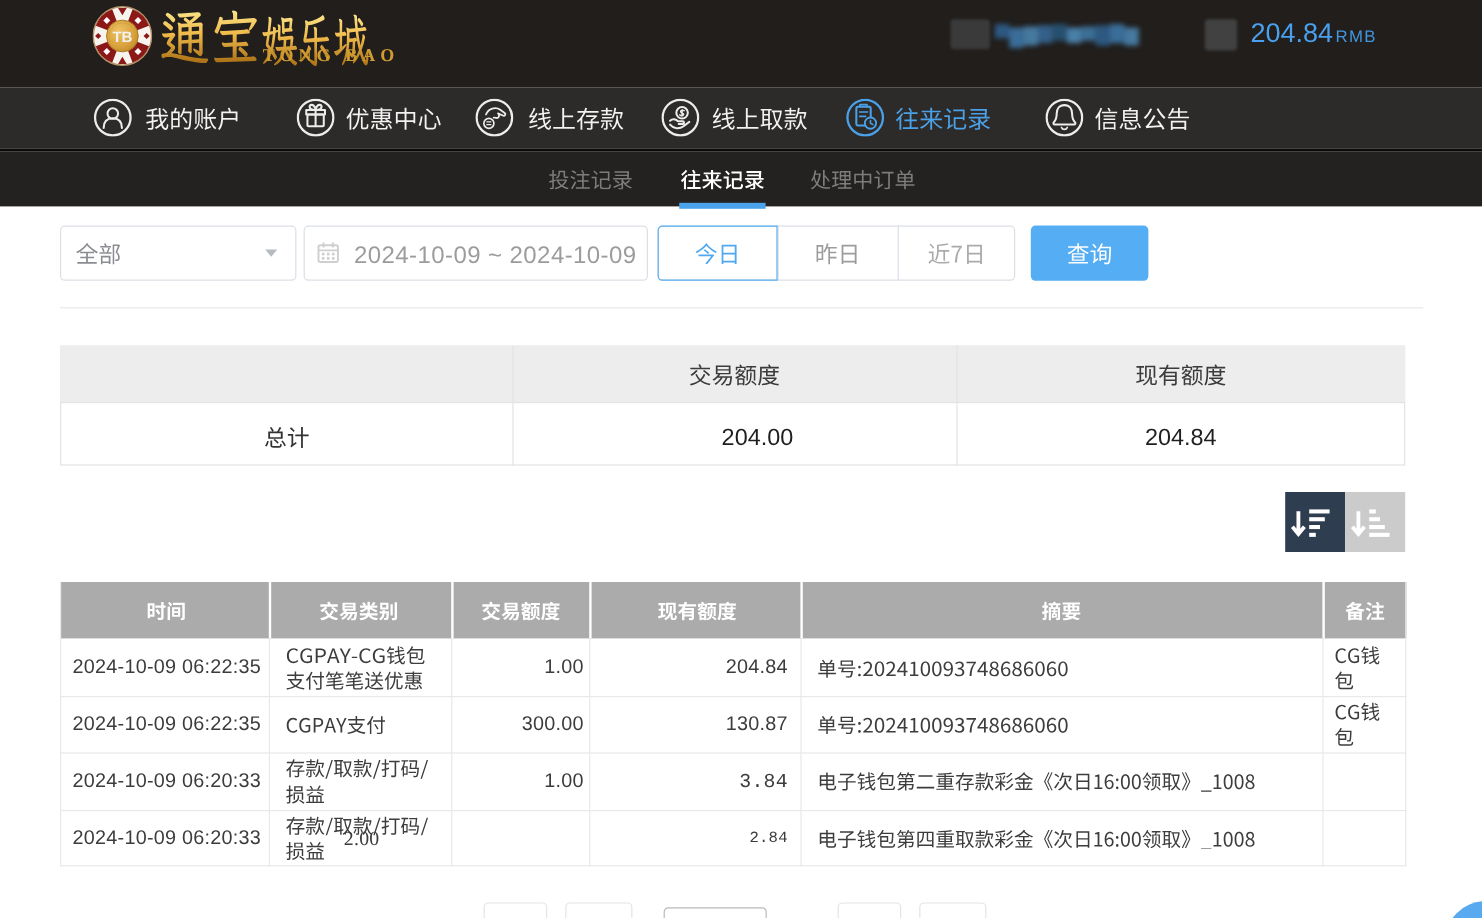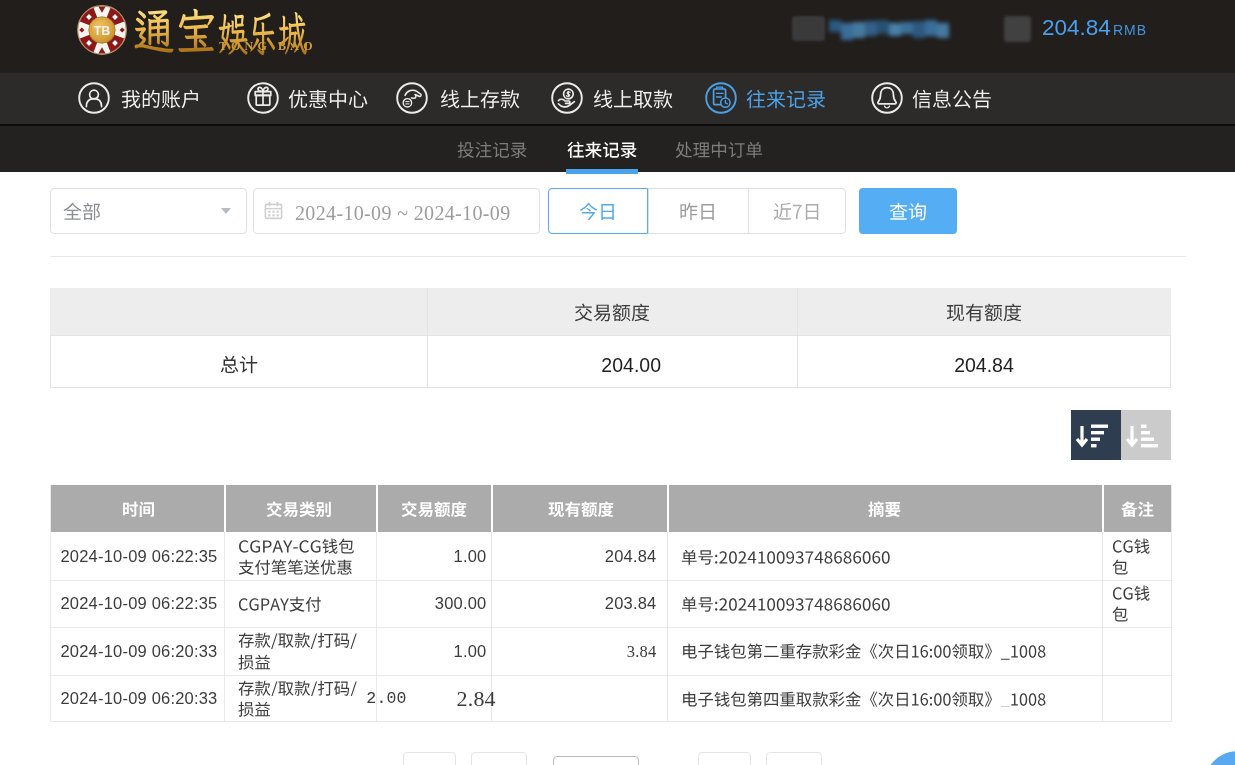--- a/index.html
+++ b/index.html
@@ -55,21 +55,21 @@
       <linearGradient id="lg218" x1="0" y1="0" x2="0" y2="1">
         <stop offset="0" stop-color="#fbe387"></stop>
         <stop offset="0.45" stop-color="#efb949"></stop>
         <stop offset="1" stop-color="#a96f15"></stop>
       </linearGradient>
     </defs>
     <g transform="scale(0.635,1)">
       <path d="M809 -371L795 -251L679 -246Q681 -259 685 -297Q689 -335 692 -364ZM259 -231Q245 -244 224 -262Q203 -280 188 -291Q198 -325 208 -372Q218 -418 225 -450Q246 -454 271 -459Q296 -464 313 -467Q302 -385 285 -318Q268 -250 259 -231ZM963 -191L965 -191Q974 -192 982 -198Q990 -203 990 -213Q990 -224 979 -236Q968 -248 956 -256Q943 -264 934 -264Q931 -264 928 -264Q926 -263 924 -262Q916 -259 905 -258Q894 -256 883 -255L865 -254L885 -374Q887 -380 889 -385Q891 -390 891 -396Q891 -412 876 -425Q862 -438 842 -438L834 -438L524 -421L531 -596Q531 -613 516 -624Q502 -634 486 -638Q470 -642 463 -642Q448 -642 448 -629Q448 -623 452 -616Q456 -609 458 -602Q460 -594 460 -584L460 -578L459 -534Q453 -538 440 -538Q437 -538 434 -538Q430 -538 425 -537Q416 -536 407 -534Q398 -533 397 -533L399 -555L399 -557Q399 -573 382 -582Q364 -591 348 -595Q331 -599 328 -599Q313 -599 313 -586Q313 -581 314 -578Q320 -561 320 -547L320 -539Q320 -534 320 -528Q319 -523 319 -522Q300 -520 277 -517Q254 -514 240 -513Q250 -561 260 -616Q270 -672 278 -728L278 -732Q278 -746 264 -756Q249 -765 232 -770Q216 -776 205 -776Q190 -776 190 -764Q190 -762 192 -755Q195 -748 196 -741Q197 -734 197 -725L197 -715Q194 -673 186 -618Q178 -563 167 -506L92 -500Q86 -500 81 -500Q76 -499 71 -499Q57 -499 42 -502Q41 -502 40 -502Q39 -503 37 -503Q24 -503 24 -491Q24 -485 30 -470Q37 -455 50 -442Q64 -428 84 -428Q96 -428 116 -431Q126 -433 137 -435Q148 -437 152 -437L150 -430Q147 -415 142 -392Q136 -370 130 -346Q125 -323 122 -306Q118 -288 118 -283Q118 -274 119 -270Q124 -250 134 -244Q145 -239 156 -229Q170 -219 191 -200Q212 -181 227 -164Q195 -109 154 -64Q114 -18 65 20Q43 39 43 51Q43 62 54 62Q64 62 88 51Q112 40 144 17Q177 -6 213 -42Q249 -78 277 -122Q297 -103 319 -76Q341 -50 361 -25Q371 -14 382 -14Q393 -14 404 -23Q414 -32 420 -43Q427 -54 427 -61Q427 -70 418 -81Q410 -92 386 -115Q361 -138 312 -181Q333 -223 348 -279Q364 -335 374 -390Q385 -446 390 -486Q401 -489 418 -494Q435 -499 450 -506Q455 -508 458 -511L455 -416Q455 -411 454 -406Q454 -401 454 -396Q454 -376 464 -366Q473 -355 484 -352Q494 -349 499 -349Q509 -349 517 -352Q525 -355 531 -356L617 -361Q616 -341 612 -302Q609 -264 606 -243L469 -237L457 -237Q445 -237 432 -238Q418 -239 408 -243Q404 -244 398 -244Q385 -244 385 -232Q385 -227 389 -221Q403 -191 420 -180Q437 -168 452 -168Q457 -168 463 -168Q469 -169 477 -169L587 -174Q578 -152 556 -114Q533 -75 490 -34Q448 8 372 49Q344 63 344 77Q344 90 363 90Q371 90 394 83Q418 76 452 60Q485 44 522 17Q558 -10 592 -50Q625 -89 647 -143L653 -153Q685 -97 732 -48Q780 1 824 32Q868 63 899 78Q930 94 935 94Q942 94 956 86Q969 78 981 68Q993 57 993 48Q993 38 976 30Q877 -10 812 -66Q747 -122 711 -179ZM784 -691L771 -574L642 -566L634 -679ZM646 -503L831 -514Q844 -515 855 -518Q866 -522 866 -533Q866 -547 839 -574L858 -692Q859 -696 863 -702Q867 -709 867 -718Q867 -730 854 -744Q840 -759 813 -759L804 -759L629 -743Q602 -754 585 -759Q568 -764 559 -764Q544 -764 544 -752Q544 -743 551 -731Q558 -719 561 -703Q564 -687 565 -667L571 -561L571 -547Q571 -538 571 -530Q571 -523 570 -516L570 -508Q570 -494 576 -486Q583 -477 601 -469Q617 -463 627 -463Q647 -463 647 -485L647 -488ZM1506 102Q1525 102 1538 84Q1552 66 1552 47L1551 17L1547 -329L1855 -345Q1887 -349 1887 -365Q1887 -385 1846 -412Q1831 -423 1825 -423Q1819 -423 1810 -420Q1801 -416 1770 -413L1548 -400L1548 -559Q1548 -577 1528 -586Q1497 -599 1478 -599Q1454 -599 1454 -584Q1454 -577 1462 -564Q1471 -550 1471 -529L1471 -396L1252 -384Q1287 -482 1305 -624Q1514 -639 1741 -718Q1760 -726 1760 -744Q1760 -768 1731 -793Q1719 -805 1710 -805Q1704 -805 1699 -800Q1664 -770 1540 -734Q1415 -698 1303 -686Q1252 -711 1235 -711Q1213 -711 1213 -696Q1213 -685 1218 -668Q1224 -652 1224 -621Q1207 -490 1169 -377Q1167 -367 1167 -358Q1167 -325 1194 -316L1194 -313L1472 -325L1474 15Q1437 8 1390 -10Q1343 -28 1332 -28Q1316 -28 1316 -16Q1316 0 1366 35Q1417 70 1452 86Q1488 102 1506 102ZM1091 28Q1114 26 1206 -36Q1299 -99 1374 -192Q1380 -203 1380 -210Q1380 -221 1364 -235Q1331 -270 1306 -270Q1297 -270 1296 -257Q1294 -244 1280 -214Q1244 -136 1098 -8Q1080 8 1080 19Q1080 28 1091 28ZM1863 -3Q1872 -3 1892 -19Q1912 -37 1912 -44Q1912 -52 1912 -53Q1912 -65 1897 -81Q1881 -98 1816 -162Q1751 -225 1720 -251Q1688 -277 1678 -278Q1668 -278 1652 -262Q1637 -246 1637 -241Q1637 -236 1637 -235Q1637 -225 1647 -217Q1747 -127 1840 -17Q1851 -3 1856 -3Q1862 -3 1863 -3ZM2180 -425L2180 -208Q2148 -194 2124 -185Q2101 -176 2084 -172Q2067 -169 2048 -169L2040 -169Q2027 -167 2027 -156Q2027 -154 2029 -147Q2042 -123 2060 -104Q2078 -85 2094 -85Q2105 -85 2130 -98Q2155 -110 2186 -129Q2216 -148 2248 -170Q2281 -193 2308 -214Q2335 -236 2353 -253Q2371 -270 2371 -282Q2371 -293 2356 -293Q2347 -293 2328 -283Q2305 -270 2282 -258Q2260 -247 2248 -241L2250 -431L2346 -439Q2356 -440 2364 -444Q2373 -448 2373 -459Q2373 -469 2361 -482Q2349 -495 2335 -504Q2321 -513 2312 -513Q2307 -513 2305 -511Q2293 -507 2284 -505Q2275 -503 2265 -502L2250 -501L2252 -696Q2252 -714 2234 -722Q2215 -731 2198 -734Q2180 -738 2177 -738Q2159 -738 2159 -725Q2159 -718 2166 -708Q2180 -688 2180 -667L2180 -495L2119 -490Q2115 -490 2111 -490Q2107 -489 2102 -489Q2093 -489 2084 -490Q2076 -492 2067 -494Q2064 -495 2060 -495Q2049 -495 2049 -488Q2049 -480 2050 -477Q2065 -436 2086 -428Q2106 -421 2118 -421Q2123 -421 2128 -421Q2134 -421 2139 -422ZM2798 -604Q2811 -604 2824 -619Q2837 -634 2837 -644Q2837 -655 2818 -675Q2799 -695 2776 -715Q2753 -735 2738 -747Q2729 -754 2719 -754Q2706 -754 2698 -745Q2690 -736 2686 -728Q2682 -719 2682 -717Q2682 -707 2692 -699Q2712 -684 2734 -662Q2756 -641 2773 -620Q2787 -604 2798 -604ZM2985 -142L2985 -148Q2985 -185 2970 -185Q2954 -185 2945 -144Q2937 -104 2928 -66Q2920 -29 2909 5L2909 6Q2908 6 2907 5Q2876 -21 2848 -72Q2820 -124 2796 -183Q2852 -279 2890 -403Q2891 -406 2891 -413Q2891 -426 2878 -438Q2866 -450 2851 -458Q2836 -466 2826 -466Q2816 -466 2816 -453L2816 -449Q2818 -442 2818 -437Q2818 -432 2818 -427Q2818 -415 2809 -387Q2800 -359 2788 -328Q2776 -298 2766 -276Q2757 -253 2757 -284Q2755 -290 2735 -357Q2715 -424 2698 -512L2894 -525Q2906 -526 2917 -530Q2928 -535 2928 -546Q2928 -557 2918 -568Q2909 -580 2897 -587Q2885 -594 2876 -594Q2868 -594 2859 -591Q2850 -588 2842 -587Q2833 -586 2823 -585L2686 -575Q2680 -620 2674 -672Q2667 -724 2664 -775Q2663 -795 2645 -802Q2627 -810 2610 -812Q2592 -814 2588 -814Q2567 -814 2567 -802Q2567 -795 2576 -788Q2586 -779 2589 -770Q2592 -760 2593 -750Q2600 -670 2608 -622Q2616 -573 2616 -572L2451 -561Q2425 -572 2408 -577Q2392 -582 2383 -582Q2367 -582 2367 -568Q2367 -564 2368 -560Q2370 -556 2371 -552Q2378 -534 2381 -508Q2384 -481 2384 -438Q2384 -318 2368 -230Q2351 -141 2323 -76Q2295 -10 2258 40Q2244 59 2244 72Q2244 87 2256 87Q2268 87 2292 66Q2316 44 2344 4Q2373 -37 2399 -94Q2425 -152 2438 -225Q2443 -251 2446 -278Q2449 -304 2451 -324L2545 -331Q2542 -255 2536 -207Q2530 -159 2524 -140Q2519 -122 2520 -122L2519 -122Q2492 -136 2468 -157Q2452 -172 2440 -172Q2426 -172 2426 -157Q2426 -147 2438 -129Q2449 -111 2466 -93Q2482 -75 2500 -61Q2517 -47 2529 -47Q2564 -47 2581 -86Q2598 -124 2606 -190Q2613 -256 2616 -335L2637 -337Q2646 -338 2654 -342Q2662 -345 2662 -356Q2662 -356 2662 -356Q2667 -337 2673 -317Q2692 -251 2718 -184Q2690 -134 2652 -87Q2615 -40 2566 10Q2548 28 2548 40Q2548 53 2562 53Q2574 53 2606 32Q2637 10 2677 -30Q2717 -69 2748 -113L2758 -92Q2769 -70 2784 -42Q2800 -15 2818 12Q2837 40 2858 60Q2879 81 2899 87Q2911 90 2919 90Q2933 90 2944 82Q2956 75 2965 52Q2974 28 2979 -18Q2984 -64 2985 -142ZM2660 -365Q2658 -369 2654 -374Q2646 -386 2634 -396Q2621 -406 2606 -406Q2600 -406 2597 -404Q2585 -400 2576 -398Q2567 -396 2557 -395L2454 -387Q2455 -400 2455 -418Q2455 -435 2455 -450L2455 -497L2627 -508Q2631 -486 2642 -434Q2650 -402 2660 -365Z" fill="url(#lg218)"></path>
     </g>
   </svg>
-<div class="abs" style="left:219px;top:39px;width:95px;text-align:left;font-family:'Liberation Serif',serif;font-weight:bold;font-size:12px;letter-spacing:4.2px;color:#d09c30">TONG&nbsp;BAO</div>
+<div class="abs" style="left:219px;top:39px;width:95px;text-align:left;font-family:'Liberation Serif',serif;font-weight:bold;font-size:15px;letter-spacing:4.2px;color:#d09c30">TONG&nbsp;BAO</div>
 <div class="abs" style="left:792px;top:16px;width:33px;height:25px;background:#3a3a3a;border-radius:3px;filter:blur(1.2px)"></div>
 <div class="abs" style="filter:blur(2.2px)">
     <div class="abs" style="left:829px;top:20px;width:12px;height:12px;background:#2d5880"></div>
     <div class="abs" style="left:841px;top:23px;width:12px;height:17px;background:#3a6d99"></div>
     <div class="abs" style="left:853px;top:22px;width:12px;height:16px;background:#46799f"></div>
     <div class="abs" style="left:865px;top:21px;width:12px;height:15px;background:#335f88"></div>
     <div class="abs" style="left:877px;top:20px;width:12px;height:14px;background:#27506f"></div>
     <div class="abs" style="left:889px;top:23px;width:12px;height:13px;background:#497fa8"></div>
     <div class="abs" style="left:901px;top:22px;width:12px;height:12px;background:#3c6f96"></div>
     <div class="abs" style="left:913px;top:21px;width:12px;height:17px;background:#2d5880"></div>
@@ -171,21 +171,21 @@
     </g>
 <g fill="#cfcfcf">
       <rect x="4.2" y="9.6" width="2.2" height="2.2"></rect>
       <rect x="8.4" y="9.6" width="2.2" height="2.2"></rect>
       <rect x="12.6" y="9.6" width="2.2" height="2.2"></rect>
 <rect x="4.2" y="13.2" width="2.2" height="2.2"></rect>
       <rect x="8.4" y="13.2" width="2.2" height="2.2"></rect>
       <rect x="12.6" y="13.2" width="2.2" height="2.2"></rect>
     </g>
   </svg>
-<div class="abs" style="left:295px;top:202px;font-family:Liberation Serif, serif;font-size:20px;letter-spacing:0.35px;color:#9c9c9c">2024-10-09 ~ 2024-10-09</div>
+<div class="abs" style="left:295px;top:202px;font-family:Liberation Sans, sans-serif;font-size:20px;letter-spacing:0.35px;color:#9c9c9c">2024-10-09 ~ 2024-10-09</div>
 <div class="abs" style="left:548px;top:188px;width:298px;height:46px;border:1px solid #dcdfe6;border-radius:4px;box-sizing:border-box"></div>
 <div class="abs" style="left:648px;top:188px;width:1px;height:46px;background:#dcdfe6"></div>
 <div class="abs" style="left:748px;top:188px;width:1px;height:46px;background:#dcdfe6"></div>
 <div class="abs" style="left:548px;top:188px;width:100px;height:46px;border:1px solid #57aff2;border-radius:4px 0 0 4px;box-sizing:border-box"></div>
 <svg class="t" style="left:578.5px;top:201.5px" width="38.0" height="19" viewBox="0 -880 2000 1000">
     <path d="M390 -533C456 -484 541 -412 580 -367L635 -420C593 -464 506 -532 441 -579ZM161 -348L161 -272L722 -272C650 -179 547 -51 461 48L538 83C644 -46 776 -212 859 -324L801 -352L787 -348ZM495 -847C394 -695 216 -556 35 -475C57 -457 80 -429 92 -408C244 -485 394 -599 503 -729C612 -605 774 -481 906 -415C920 -435 945 -466 965 -482C823 -544 649 -668 548 -786L567 -813ZM1253 -352L1752 -352L1752 -71L1253 -71ZM1253 -426L1253 -697L1752 -697L1752 -426ZM1176 -772L1176 69L1253 69L1253 4L1752 4L1752 64L1832 64L1832 -772Z" fill="#4fa8f0"></path>
   </svg>
 <svg class="t" style="left:678.5px;top:201.5px" width="38.0" height="19" viewBox="0 -880 2000 1000">
     <path d="M532 -841C499 -705 443 -569 374 -481C390 -468 419 -440 431 -426C469 -476 503 -539 533 -609L593 -609L593 80L667 80L667 -178L951 -178L951 -246L667 -246L667 -400L942 -400L942 -469L667 -469L667 -609L964 -609L964 -679L561 -679C578 -726 593 -776 606 -825ZM299 -407L299 -176L147 -176L147 -407ZM299 -474L147 -474L147 -694L299 -694ZM76 -762L76 -30L147 -30L147 -108L371 -108L371 -762ZM1253 -352L1752 -352L1752 -71L1253 -71ZM1253 -426L1253 -697L1752 -697L1752 -426ZM1176 -772L1176 69L1253 69L1253 4L1752 4L1752 64L1832 64L1832 -772Z" fill="#9c9c9c"></path>
   </svg>
@@ -289,25 +289,25 @@
   </svg>
 <svg class="t" style="left:237.5px;top:679.8px" width="119.0" height="16.4" viewBox="0 -880 7258 1000">
     <path d="M613 -349L613 -266L335 -266L335 -196L613 -196L613 -10C613 4 610 8 592 9C574 10 514 10 448 8C458 29 468 58 471 79C557 79 613 79 647 68C680 56 689 35 689 -9L689 -196L957 -196L957 -266L689 -266L689 -324C762 -370 840 -432 894 -492L846 -529L831 -525L420 -525L420 -456L761 -456C718 -416 663 -375 613 -349ZM385 -840C373 -797 359 -753 342 -709L63 -709L63 -637L311 -637C246 -499 153 -370 31 -284C43 -267 61 -235 69 -216C112 -247 152 -282 188 -320L188 78L264 78L264 -411C316 -481 358 -557 394 -637L939 -637L939 -709L424 -709C438 -746 451 -784 462 -821ZM1124 -219C1101 -149 1067 -71 1032 -17C1049 -11 1078 3 1092 12C1124 -44 1161 -129 1187 -203ZM1376 -196C1404 -145 1436 -75 1450 -34L1510 -62C1495 -102 1461 -169 1433 -219ZM1677 -516L1677 -469C1677 -331 1663 -128 1484 31C1503 42 1529 65 1542 81C1642 -10 1694 -116 1721 -217C1762 -86 1825 21 1920 79C1931 59 1954 31 1971 17C1852 -47 1781 -200 1745 -372C1747 -406 1748 -438 1748 -468L1748 -516ZM1247 -837L1247 -745L1051 -745L1051 -681L1247 -681L1247 -595L1074 -595L1074 -532L1493 -532L1493 -595L1318 -595L1318 -681L1513 -681L1513 -745L1318 -745L1318 -837ZM1039 -317L1039 -253L1248 -253L1248 0C1248 10 1245 13 1233 13C1222 14 1187 14 1147 13C1156 32 1166 59 1169 78C1226 78 1263 78 1287 67C1312 56 1318 36 1318 1L1318 -253L1523 -253L1523 -317ZM1600 -840C1580 -683 1544 -531 1481 -433L1481 -457L1085 -457L1085 -394L1481 -394L1481 -424C1499 -413 1527 -394 1540 -383C1574 -439 1601 -510 1624 -590L1867 -590C1853 -524 1835 -452 1816 -404L1878 -386C1905 -452 1933 -557 1952 -647L1902 -662L1890 -659L1642 -659C1654 -714 1665 -771 1673 -829ZM2012 179L2083 179L2403 -794L2333 -794ZM3269 -656C3245 -508 3203 -379 3149 -271C3098 -382 3064 -513 3042 -656ZM2925 -728L2925 -656L2975 -656C3003 -480 3044 -323 3107 -196C3047 -100 2976 -26 2898 23C2915 37 2936 62 2947 80C3021 29 3089 -38 3146 -123C3196 -42 3258 24 3334 73C3346 54 3369 27 3386 14C3305 -34 3240 -104 3189 -192C3266 -329 3322 -503 3348 -718L3302 -730L3289 -728ZM2457 -130L2474 -58L2775 -110L2775 78L2848 78L2848 -123L2937 -140L2933 -204L2848 -190L2848 -725L2921 -725L2921 -793L2467 -793L2467 -725L2534 -725L2534 -141ZM2606 -725L2775 -725L2775 -585L2606 -585ZM2606 -520L2775 -520L2775 -375L2606 -375ZM2606 -309L2775 -309L2775 -178L2606 -152ZM3543 -219C3520 -149 3486 -71 3451 -17C3468 -11 3497 3 3511 12C3543 -44 3580 -129 3606 -203ZM3795 -196C3823 -145 3855 -75 3869 -34L3929 -62C3914 -102 3880 -169 3852 -219ZM4096 -516L4096 -469C4096 -331 4082 -128 3903 31C3922 42 3948 65 3961 81C4061 -10 4113 -116 4140 -217C4181 -86 4244 21 4339 79C4350 59 4373 31 4390 17C4271 -47 4200 -200 4164 -372C4166 -406 4167 -438 4167 -468L4167 -516ZM3666 -837L3666 -745L3470 -745L3470 -681L3666 -681L3666 -595L3493 -595L3493 -532L3912 -532L3912 -595L3737 -595L3737 -681L3932 -681L3932 -745L3737 -745L3737 -837ZM3458 -317L3458 -253L3667 -253L3667 0C3667 10 3664 13 3652 13C3641 14 3606 14 3566 13C3575 32 3585 59 3588 78C3645 78 3682 78 3706 67C3731 56 3737 36 3737 1L3737 -253L3942 -253L3942 -317ZM4019 -840C3999 -683 3963 -531 3900 -433L3900 -457L3504 -457L3504 -394L3900 -394L3900 -424C3918 -413 3946 -394 3959 -383C3993 -439 4020 -510 4043 -590L4286 -590C4272 -524 4254 -452 4235 -404L4297 -386C4324 -452 4352 -557 4371 -647L4321 -662L4309 -659L4061 -659C4073 -714 4084 -771 4092 -829ZM4431 179L4503 179L4823 -794L4752 -794ZM5038 -840L5038 -638L4887 -638L4887 -566L5038 -566L5038 -353C4978 -337 4923 -322 4878 -311L4901 -236L5038 -276L5038 -20C5038 -6 5032 -1 5018 -1C5005 0 4961 0 4914 -1C4924 19 4935 50 4938 70C5008 70 5049 68 5076 56C5102 44 5112 23 5112 -19L5112 -298L5262 -343L5252 -414L5112 -374L5112 -566L5251 -566L5251 -638L5112 -638L5112 -840ZM5257 -756L5257 -681L5542 -681L5542 -31C5542 -12 5535 -6 5515 -6C5493 -4 5421 -4 5347 -7C5359 15 5373 52 5378 74C5473 74 5536 73 5573 60C5609 47 5622 21 5622 -30L5622 -681L5800 -681L5800 -756ZM6249 -205L6249 -137L6631 -137L6631 -205ZM6330 -650C6323 -551 6310 -417 6297 -337L6317 -337L6702 -336C6683 -117 6661 -28 6635 -2C6625 8 6615 10 6597 9C6579 9 6534 9 6486 4C6498 23 6505 52 6507 73C6555 76 6601 76 6627 74C6657 72 6676 65 6695 43C6731 7 6754 -98 6777 -368C6778 -379 6779 -401 6779 -401L6655 -401C6671 -525 6687 -675 6695 -779L6642 -785L6630 -781L6282 -781L6282 -712L6617 -712C6609 -624 6596 -502 6584 -401L6376 -401C6385 -475 6395 -569 6400 -645ZM5890 -787L5890 -718L6012 -718C5984 -565 5939 -423 5868 -328C5880 -308 5897 -266 5902 -247C5921 -272 5939 -299 5955 -329L5955 34L6020 34L6020 -46L6204 -46L6204 -479L6021 -479C6047 -554 6068 -635 6084 -718L6233 -718L6233 -787ZM6020 -411L6138 -411L6138 -113L6020 -113ZM6851 179L6922 179L7242 -794L7172 -794Z" fill="#3d3d3d"></path>
   </svg>
 <svg class="t" style="left:237.5px;top:701.4px" width="32.8" height="16.4" viewBox="0 -880 2000 1000">
     <path d="M507 -744L787 -744L787 -616L507 -616ZM434 -802L434 -558L863 -558L863 -802ZM612 -353L612 -255C612 -175 590 -63 318 11C335 27 356 56 365 74C649 -16 686 -149 686 -253L686 -353ZM686 -73C763 -25 866 43 917 84L964 28C911 -12 806 -76 731 -122ZM406 -484L406 -122L477 -122L477 -423L822 -423L822 -124L895 -124L895 -484ZM168 -839L168 -638L42 -638L42 -568L168 -568L168 -336C116 -320 68 -306 29 -296L43 -223L168 -263L168 -16C168 -1 163 3 151 3C138 3 98 3 54 2C64 24 74 57 77 76C142 77 182 74 207 61C233 49 243 27 243 -16L243 -287L366 -327L356 -395L243 -359L243 -568L357 -568L357 -638L243 -638L243 -839ZM1591 -476C1693 -438 1827 -378 1895 -338L1934 -399C1864 -437 1728 -494 1628 -530ZM1345 -533C1283 -479 1157 -411 1068 -378C1085 -363 1104 -336 1115 -319C1204 -362 1329 -437 1398 -495ZM1176 -331L1176 -18L1045 -18L1045 50L1956 50L1956 -18L1832 -18L1832 -331ZM1244 -18L1244 -266L1369 -266L1369 -18ZM1439 -18L1439 -266L1563 -266L1563 -18ZM1633 -18L1633 -266L1761 -266L1761 -18ZM1713 -840C1689 -786 1644 -711 1608 -664L1662 -644L1339 -644L1393 -672C1373 -717 1329 -786 1286 -838L1222 -810C1261 -760 1303 -691 1323 -644L1064 -644L1064 -577L1935 -577L1935 -644L1672 -644C1709 -690 1752 -756 1788 -815Z" fill="#3d3d3d"></path>
   </svg>
 <div class="abs" style="left:286.5px;top:546.8px;width:200px;text-align:right;font-family:'Liberation Sans',sans-serif;font-size:16.5px;line-height:19px;letter-spacing:0.2px;color:#3c3c3c">1.00</div>
 <div class="abs" style="left:286.5px;top:594.0px;width:200px;text-align:right;font-family:'Liberation Sans',sans-serif;font-size:16.5px;line-height:19px;letter-spacing:0.2px;color:#3c3c3c">300.00</div>
 <div class="abs" style="left:286.5px;top:641.5px;width:200px;text-align:right;font-family:'Liberation Sans',sans-serif;font-size:16.5px;line-height:19px;letter-spacing:0.2px;color:#3c3c3c">1.00</div>
-<div class="abs" style="left:286.5px;top:689.0px;width:200px;text-align:center;font-family:Liberation Mono, monospace;font-size:16.5px;line-height:19px;letter-spacing:0.2px;color:#3c3c3c">2.00</div>
+<div class="abs" style="left:286.5px;top:689.0px;width:200px;text-align:left;font-family:Liberation Serif, serif;font-size:16.5px;line-height:19px;letter-spacing:0.2px;color:#3c3c3c">2.00</div>
 <div class="abs" style="left:456.5px;top:546.8px;width:200px;text-align:right;font-family:'Liberation Sans',sans-serif;font-size:16.5px;line-height:19px;letter-spacing:0.2px;color:#3c3c3c">204.84</div>
-<div class="abs" style="left:456.5px;top:594.0px;width:200px;text-align:right;font-family:'Liberation Sans',sans-serif;font-size:16.5px;line-height:19px;letter-spacing:0.2px;color:#3c3c3c">203.84</div>
-<div class="abs" style="left:456.5px;top:641.5px;width:200px;text-align:right;font-family:Liberation Serif, serif;font-size:16.5px;line-height:19px;letter-spacing:0.2px;color:#3c3c3c">3.84</div>
-<div class="abs" style="left:456.5px;top:689.0px;width:200px;font-family:Liberation Serif, serif;font-size:22px;line-height:19px;letter-spacing:0.2px;color:#3c3c3c">2.84</div>
+<div class="abs" style="left:456.5px;top:594.0px;width:200px;text-align:right;font-family:'Liberation Sans',sans-serif;font-size:16.5px;line-height:19px;letter-spacing:0.2px;color:#3c3c3c">130.87</div>
+<div class="abs" style="left:456.5px;top:641.5px;width:200px;text-align:right;font-family:Liberation Mono, monospace;font-size:16.5px;line-height:19px;letter-spacing:0.2px;color:#3c3c3c">3.84</div>
+<div class="abs" style="left:456.5px;top:689.0px;width:200px;text-align:right;font-family:Liberation Mono, monospace;font-size:13px;line-height:19px;letter-spacing:0.2px;color:#3c3c3c">2.84</div>
 <svg class="t" style="left:681.0px;top:548.6px" width="209.6" height="16.4" viewBox="0 -880 12781 1000">
     <path d="M221 -437L459 -437L459 -329L221 -329ZM536 -437L785 -437L785 -329L536 -329ZM221 -603L459 -603L459 -497L221 -497ZM536 -603L785 -603L785 -497L536 -497ZM709 -836C686 -785 645 -715 609 -667L366 -667L407 -687C387 -729 340 -791 299 -836L236 -806C272 -764 311 -707 333 -667L148 -667L148 -265L459 -265L459 -170L54 -170L54 -100L459 -100L459 79L536 79L536 -100L949 -100L949 -170L536 -170L536 -265L861 -265L861 -667L693 -667C725 -709 760 -761 790 -809ZM1260 -732L1736 -732L1736 -596L1260 -596ZM1185 -799L1185 -530L1815 -530L1815 -799ZM1063 -440L1063 -371L1269 -371C1249 -309 1224 -240 1203 -191L1727 -191C1708 -75 1688 -19 1663 1C1651 9 1639 10 1615 10C1587 10 1514 9 1444 2C1458 23 1468 52 1470 74C1539 78 1605 79 1639 77C1678 76 1702 70 1726 50C1763 18 1788 -57 1812 -225C1814 -236 1816 -259 1816 -259L1315 -259L1352 -371L1933 -371L1933 -440ZM2146 -390C2184 -390 2215 -418 2215 -460C2215 -501 2184 -530 2146 -530C2107 -530 2077 -501 2077 -460C2077 -418 2107 -390 2146 -390ZM2146 13C2184 13 2215 -15 2215 -56C2215 -98 2184 -126 2146 -126C2107 -126 2077 -98 2077 -56C2077 -15 2107 13 2146 13ZM2338 0L2822 0L2822 -79L2609 -79C2570 -79 2523 -75 2483 -72C2664 -235 2785 -384 2785 -531C2785 -661 2698 -746 2561 -746C2463 -746 2396 -704 2334 -639L2390 -587C2433 -636 2486 -672 2549 -672C2645 -672 2691 -611 2691 -527C2691 -401 2580 -255 2338 -54ZM3167 13C3312 13 3406 -113 3406 -369C3406 -623 3312 -746 3167 -746C3020 -746 2927 -623 2927 -369C2927 -113 3020 13 3167 13ZM3167 -61C3079 -61 3020 -154 3020 -369C3020 -583 3079 -674 3167 -674C3254 -674 3314 -583 3314 -369C3314 -154 3254 -61 3167 -61ZM3504 0L3988 0L3988 -79L3774 -79C3736 -79 3688 -75 3648 -72C3829 -235 3951 -384 3951 -531C3951 -661 3864 -746 3726 -746C3629 -746 3561 -704 3499 -639L3555 -587C3598 -636 3652 -672 3715 -672C3810 -672 3856 -611 3856 -527C3856 -401 3745 -255 3504 -54ZM4397 0L4487 0L4487 -202L4590 -202L4590 -275L4487 -275L4487 -733L4381 -733L4061 -262L4061 -202L4397 -202ZM4397 -275L4161 -275L4336 -525C4358 -561 4379 -598 4398 -633L4402 -633C4400 -596 4397 -536 4397 -500ZM4715 0L5137 0L5137 -76L4983 -76L4983 -733L4910 -733C4868 -710 4818 -693 4750 -681L4750 -623L4888 -623L4888 -76L4715 -76ZM5498 13C5644 13 5737 -113 5737 -369C5737 -623 5644 -746 5498 -746C5351 -746 5258 -623 5258 -369C5258 -113 5351 13 5498 13ZM5498 -61C5410 -61 5351 -154 5351 -369C5351 -583 5410 -674 5498 -674C5585 -674 5645 -583 5645 -369C5645 -154 5585 -61 5498 -61ZM6080 13C6226 13 6320 -113 6320 -369C6320 -623 6226 -746 6080 -746C5933 -746 5841 -623 5841 -369C5841 -113 5933 13 6080 13ZM6080 -61C5993 -61 5933 -154 5933 -369C5933 -583 5993 -674 6080 -674C6167 -674 6227 -583 6227 -369C6227 -154 6167 -61 6080 -61ZM6618 13C6762 13 6897 -101 6897 -398C6897 -631 6786 -746 6638 -746C6518 -746 6417 -651 6417 -508C6417 -357 6501 -278 6629 -278C6694 -278 6760 -313 6807 -367C6800 -140 6713 -63 6615 -63C6564 -63 6518 -84 6485 -119L6432 -62C6475 -19 6534 13 6618 13ZM6806 -444C6754 -374 6697 -346 6645 -346C6554 -346 6508 -410 6508 -508C6508 -609 6564 -675 6639 -675C6737 -675 6795 -595 6806 -444ZM7230 13C7368 13 7478 -65 7478 -196C7478 -297 7405 -361 7315 -382L7315 -387C7397 -414 7452 -474 7452 -563C7452 -679 7357 -746 7227 -746C7139 -746 7070 -709 7013 -659L7064 -601C7108 -643 7162 -672 7224 -672C7305 -672 7354 -626 7354 -556C7354 -477 7300 -416 7141 -416L7141 -346C7319 -346 7380 -288 7380 -199C7380 -115 7316 -63 7224 -63C7137 -63 7079 -103 7034 -147L6984 -88C7035 -35 7110 13 7230 13ZM7745 0L7844 0C7857 -287 7889 -458 8070 -678L8070 -733L7588 -733L7588 -655L7962 -655C7811 -455 7758 -278 7745 0ZM8476 0L8567 0L8567 -202L8670 -202L8670 -275L8567 -275L8567 -733L8461 -733L8140 -262L8140 -202L8476 -202ZM8476 -275L8240 -275L8416 -525C8438 -561 8459 -598 8477 -633L8482 -633C8480 -596 8476 -536 8476 -500ZM8996 13C9140 13 9237 -70 9237 -176C9237 -277 9175 -332 9107 -369L9107 -374C9153 -408 9209 -474 9209 -551C9209 -664 9130 -744 8998 -744C8879 -744 8787 -669 8787 -558C8787 -481 8836 -426 8891 -389L8891 -385C8821 -349 8750 -280 8750 -182C8750 -69 8853 13 8996 13ZM9049 -398C8957 -432 8874 -471 8874 -558C8874 -629 8926 -676 8997 -676C9079 -676 9127 -619 9127 -546C9127 -492 9100 -442 9049 -398ZM8997 -55C8905 -55 8836 -112 8836 -190C8836 -260 8880 -318 8942 -356C9051 -314 9145 -278 9145 -179C9145 -106 9086 -55 8997 -55ZM9601 13C9721 13 9822 -83 9822 -225C9822 -379 9738 -455 9608 -455C9548 -455 9481 -422 9434 -367C9438 -594 9525 -671 9632 -671C9679 -671 9725 -649 9754 -615L9809 -671C9766 -715 9708 -746 9628 -746C9479 -746 9344 -637 9344 -350C9344 -108 9454 13 9601 13ZM9436 -294C9486 -362 9545 -387 9593 -387C9686 -387 9731 -324 9731 -225C9731 -125 9674 -59 9601 -59C9504 -59 9447 -142 9436 -294ZM10162 13C10306 13 10402 -70 10402 -176C10402 -277 10340 -332 10273 -369L10273 -374C10318 -408 10375 -474 10375 -551C10375 -664 10295 -744 10164 -744C10044 -744 9953 -669 9953 -558C9953 -481 10001 -426 10057 -389L10057 -385C9986 -349 9916 -280 9916 -182C9916 -69 10019 13 10162 13ZM10214 -398C10123 -432 10040 -471 10040 -558C10040 -629 10091 -676 10163 -676C10245 -676 10293 -619 10293 -546C10293 -492 10266 -442 10214 -398ZM10163 -55C10070 -55 10001 -112 10001 -190C10001 -260 10045 -318 10107 -356C10216 -314 10311 -278 10311 -179C10311 -106 10252 -55 10163 -55ZM10766 13C10886 13 10988 -83 10988 -225C10988 -379 10904 -455 10774 -455C10714 -455 10647 -422 10600 -367C10604 -594 10691 -671 10798 -671C10844 -671 10890 -649 10920 -615L10974 -671C10931 -715 10874 -746 10794 -746C10645 -746 10509 -637 10509 -350C10509 -108 10619 13 10766 13ZM10602 -294C10652 -362 10711 -387 10758 -387C10852 -387 10897 -324 10897 -225C10897 -125 10840 -59 10766 -59C10670 -59 10612 -142 10602 -294ZM11325 13C11471 13 11564 -113 11564 -369C11564 -623 11471 -746 11325 -746C11178 -746 11086 -623 11086 -369C11086 -113 11178 13 11325 13ZM11325 -61C11238 -61 11178 -154 11178 -369C11178 -583 11238 -674 11325 -674C11412 -674 11472 -583 11472 -369C11472 -154 11412 -61 11325 -61ZM11932 13C12052 13 12154 -83 12154 -225C12154 -379 12070 -455 11939 -455C11879 -455 11812 -422 11765 -367C11769 -594 11856 -671 11963 -671C12010 -671 12056 -649 12085 -615L12140 -671C12097 -715 12039 -746 11959 -746C11810 -746 11675 -637 11675 -350C11675 -108 11785 13 11932 13ZM11767 -294C11818 -362 11876 -387 11924 -387C12017 -387 12062 -324 12062 -225C12062 -125 12005 -59 11932 -59C11835 -59 11778 -142 11767 -294ZM12491 13C12636 13 12730 -113 12730 -369C12730 -623 12636 -746 12491 -746C12344 -746 12251 -623 12251 -369C12251 -113 12344 13 12491 13ZM12491 -61C12403 -61 12344 -154 12344 -369C12344 -583 12403 -674 12491 -674C12578 -674 12638 -583 12638 -369C12638 -154 12578 -61 12491 -61Z" fill="#3d3d3d"></path>
   </svg>
 <svg class="t" style="left:681.0px;top:595.8px" width="209.6" height="16.4" viewBox="0 -880 12781 1000">
     <path d="M221 -437L459 -437L459 -329L221 -329ZM536 -437L785 -437L785 -329L536 -329ZM221 -603L459 -603L459 -497L221 -497ZM536 -603L785 -603L785 -497L536 -497ZM709 -836C686 -785 645 -715 609 -667L366 -667L407 -687C387 -729 340 -791 299 -836L236 -806C272 -764 311 -707 333 -667L148 -667L148 -265L459 -265L459 -170L54 -170L54 -100L459 -100L459 79L536 79L536 -100L949 -100L949 -170L536 -170L536 -265L861 -265L861 -667L693 -667C725 -709 760 -761 790 -809ZM1260 -732L1736 -732L1736 -596L1260 -596ZM1185 -799L1185 -530L1815 -530L1815 -799ZM1063 -440L1063 -371L1269 -371C1249 -309 1224 -240 1203 -191L1727 -191C1708 -75 1688 -19 1663 1C1651 9 1639 10 1615 10C1587 10 1514 9 1444 2C1458 23 1468 52 1470 74C1539 78 1605 79 1639 77C1678 76 1702 70 1726 50C1763 18 1788 -57 1812 -225C1814 -236 1816 -259 1816 -259L1315 -259L1352 -371L1933 -371L1933 -440ZM2146 -390C2184 -390 2215 -418 2215 -460C2215 -501 2184 -530 2146 -530C2107 -530 2077 -501 2077 -460C2077 -418 2107 -390 2146 -390ZM2146 13C2184 13 2215 -15 2215 -56C2215 -98 2184 -126 2146 -126C2107 -126 2077 -98 2077 -56C2077 -15 2107 13 2146 13ZM2338 0L2822 0L2822 -79L2609 -79C2570 -79 2523 -75 2483 -72C2664 -235 2785 -384 2785 -531C2785 -661 2698 -746 2561 -746C2463 -746 2396 -704 2334 -639L2390 -587C2433 -636 2486 -672 2549 -672C2645 -672 2691 -611 2691 -527C2691 -401 2580 -255 2338 -54ZM3167 13C3312 13 3406 -113 3406 -369C3406 -623 3312 -746 3167 -746C3020 -746 2927 -623 2927 -369C2927 -113 3020 13 3167 13ZM3167 -61C3079 -61 3020 -154 3020 -369C3020 -583 3079 -674 3167 -674C3254 -674 3314 -583 3314 -369C3314 -154 3254 -61 3167 -61ZM3504 0L3988 0L3988 -79L3774 -79C3736 -79 3688 -75 3648 -72C3829 -235 3951 -384 3951 -531C3951 -661 3864 -746 3726 -746C3629 -746 3561 -704 3499 -639L3555 -587C3598 -636 3652 -672 3715 -672C3810 -672 3856 -611 3856 -527C3856 -401 3745 -255 3504 -54ZM4397 0L4487 0L4487 -202L4590 -202L4590 -275L4487 -275L4487 -733L4381 -733L4061 -262L4061 -202L4397 -202ZM4397 -275L4161 -275L4336 -525C4358 -561 4379 -598 4398 -633L4402 -633C4400 -596 4397 -536 4397 -500ZM4715 0L5137 0L5137 -76L4983 -76L4983 -733L4910 -733C4868 -710 4818 -693 4750 -681L4750 -623L4888 -623L4888 -76L4715 -76ZM5498 13C5644 13 5737 -113 5737 -369C5737 -623 5644 -746 5498 -746C5351 -746 5258 -623 5258 -369C5258 -113 5351 13 5498 13ZM5498 -61C5410 -61 5351 -154 5351 -369C5351 -583 5410 -674 5498 -674C5585 -674 5645 -583 5645 -369C5645 -154 5585 -61 5498 -61ZM6080 13C6226 13 6320 -113 6320 -369C6320 -623 6226 -746 6080 -746C5933 -746 5841 -623 5841 -369C5841 -113 5933 13 6080 13ZM6080 -61C5993 -61 5933 -154 5933 -369C5933 -583 5993 -674 6080 -674C6167 -674 6227 -583 6227 -369C6227 -154 6167 -61 6080 -61ZM6618 13C6762 13 6897 -101 6897 -398C6897 -631 6786 -746 6638 -746C6518 -746 6417 -651 6417 -508C6417 -357 6501 -278 6629 -278C6694 -278 6760 -313 6807 -367C6800 -140 6713 -63 6615 -63C6564 -63 6518 -84 6485 -119L6432 -62C6475 -19 6534 13 6618 13ZM6806 -444C6754 -374 6697 -346 6645 -346C6554 -346 6508 -410 6508 -508C6508 -609 6564 -675 6639 -675C6737 -675 6795 -595 6806 -444ZM7230 13C7368 13 7478 -65 7478 -196C7478 -297 7405 -361 7315 -382L7315 -387C7397 -414 7452 -474 7452 -563C7452 -679 7357 -746 7227 -746C7139 -746 7070 -709 7013 -659L7064 -601C7108 -643 7162 -672 7224 -672C7305 -672 7354 -626 7354 -556C7354 -477 7300 -416 7141 -416L7141 -346C7319 -346 7380 -288 7380 -199C7380 -115 7316 -63 7224 -63C7137 -63 7079 -103 7034 -147L6984 -88C7035 -35 7110 13 7230 13ZM7745 0L7844 0C7857 -287 7889 -458 8070 -678L8070 -733L7588 -733L7588 -655L7962 -655C7811 -455 7758 -278 7745 0ZM8476 0L8567 0L8567 -202L8670 -202L8670 -275L8567 -275L8567 -733L8461 -733L8140 -262L8140 -202L8476 -202ZM8476 -275L8240 -275L8416 -525C8438 -561 8459 -598 8477 -633L8482 -633C8480 -596 8476 -536 8476 -500ZM8996 13C9140 13 9237 -70 9237 -176C9237 -277 9175 -332 9107 -369L9107 -374C9153 -408 9209 -474 9209 -551C9209 -664 9130 -744 8998 -744C8879 -744 8787 -669 8787 -558C8787 -481 8836 -426 8891 -389L8891 -385C8821 -349 8750 -280 8750 -182C8750 -69 8853 13 8996 13ZM9049 -398C8957 -432 8874 -471 8874 -558C8874 -629 8926 -676 8997 -676C9079 -676 9127 -619 9127 -546C9127 -492 9100 -442 9049 -398ZM8997 -55C8905 -55 8836 -112 8836 -190C8836 -260 8880 -318 8942 -356C9051 -314 9145 -278 9145 -179C9145 -106 9086 -55 8997 -55ZM9601 13C9721 13 9822 -83 9822 -225C9822 -379 9738 -455 9608 -455C9548 -455 9481 -422 9434 -367C9438 -594 9525 -671 9632 -671C9679 -671 9725 -649 9754 -615L9809 -671C9766 -715 9708 -746 9628 -746C9479 -746 9344 -637 9344 -350C9344 -108 9454 13 9601 13ZM9436 -294C9486 -362 9545 -387 9593 -387C9686 -387 9731 -324 9731 -225C9731 -125 9674 -59 9601 -59C9504 -59 9447 -142 9436 -294ZM10162 13C10306 13 10402 -70 10402 -176C10402 -277 10340 -332 10273 -369L10273 -374C10318 -408 10375 -474 10375 -551C10375 -664 10295 -744 10164 -744C10044 -744 9953 -669 9953 -558C9953 -481 10001 -426 10057 -389L10057 -385C9986 -349 9916 -280 9916 -182C9916 -69 10019 13 10162 13ZM10214 -398C10123 -432 10040 -471 10040 -558C10040 -629 10091 -676 10163 -676C10245 -676 10293 -619 10293 -546C10293 -492 10266 -442 10214 -398ZM10163 -55C10070 -55 10001 -112 10001 -190C10001 -260 10045 -318 10107 -356C10216 -314 10311 -278 10311 -179C10311 -106 10252 -55 10163 -55ZM10766 13C10886 13 10988 -83 10988 -225C10988 -379 10904 -455 10774 -455C10714 -455 10647 -422 10600 -367C10604 -594 10691 -671 10798 -671C10844 -671 10890 -649 10920 -615L10974 -671C10931 -715 10874 -746 10794 -746C10645 -746 10509 -637 10509 -350C10509 -108 10619 13 10766 13ZM10602 -294C10652 -362 10711 -387 10758 -387C10852 -387 10897 -324 10897 -225C10897 -125 10840 -59 10766 -59C10670 -59 10612 -142 10602 -294ZM11325 13C11471 13 11564 -113 11564 -369C11564 -623 11471 -746 11325 -746C11178 -746 11086 -623 11086 -369C11086 -113 11178 13 11325 13ZM11325 -61C11238 -61 11178 -154 11178 -369C11178 -583 11238 -674 11325 -674C11412 -674 11472 -583 11472 -369C11472 -154 11412 -61 11325 -61ZM11932 13C12052 13 12154 -83 12154 -225C12154 -379 12070 -455 11939 -455C11879 -455 11812 -422 11765 -367C11769 -594 11856 -671 11963 -671C12010 -671 12056 -649 12085 -615L12140 -671C12097 -715 12039 -746 11959 -746C11810 -746 11675 -637 11675 -350C11675 -108 11785 13 11932 13ZM11767 -294C11818 -362 11876 -387 11924 -387C12017 -387 12062 -324 12062 -225C12062 -125 12005 -59 11932 -59C11835 -59 11778 -142 11767 -294ZM12491 13C12636 13 12730 -113 12730 -369C12730 -623 12636 -746 12491 -746C12344 -746 12251 -623 12251 -369C12251 -113 12344 13 12491 13ZM12491 -61C12403 -61 12344 -154 12344 -369C12344 -583 12403 -674 12491 -674C12578 -674 12638 -583 12638 -369C12638 -154 12578 -61 12491 -61Z" fill="#3d3d3d"></path>
   </svg>
 <svg class="t" style="left:681.0px;top:643.3px" width="365.3" height="16.4" viewBox="0 -880 22277 1000">
     <path d="M452 -408L452 -264L204 -264L204 -408ZM531 -408L788 -408L788 -264L531 -264ZM452 -478L204 -478L204 -621L452 -621ZM531 -478L531 -621L788 -621L788 -478ZM126 -695L126 -129L204 -129L204 -191L452 -191L452 -85C452 32 485 63 597 63C622 63 791 63 818 63C925 63 949 10 962 -142C939 -148 907 -162 887 -176C880 -46 870 -13 814 -13C778 -13 632 -13 602 -13C542 -13 531 -25 531 -83L531 -191L865 -191L865 -695L531 -695L531 -838L452 -838L452 -695ZM1465 -540L1465 -395L1051 -395L1051 -320L1465 -320L1465 -20C1465 -2 1458 3 1438 4C1416 5 1342 6 1261 2C1273 24 1287 58 1293 80C1389 80 1454 78 1491 66C1530 54 1543 31 1543 -19L1543 -320L1953 -320L1953 -395L1543 -395L1543 -501C1657 -560 1786 -650 1873 -734L1816 -777L1799 -772L1151 -772L1151 -698L1716 -698C1645 -640 1548 -579 1465 -540ZM2700 -780C2750 -756 2812 -717 2845 -689L2888 -736C2856 -763 2793 -800 2744 -822ZM2182 -837C2151 -744 2096 -654 2034 -595C2048 -579 2068 -541 2074 -525C2109 -561 2143 -606 2173 -656L2400 -656L2400 -727L2211 -727C2225 -757 2238 -787 2249 -818ZM2063 -344L2063 -275L2209 -275L2209 -70C2209 -24 2175 6 2157 19C2169 31 2188 57 2195 72C2211 54 2239 35 2426 -78C2420 -93 2411 -122 2408 -142L2277 -66L2277 -275L2414 -275L2414 -344L2277 -344L2277 -479L2386 -479L2386 -547L2111 -547L2111 -479L2209 -479L2209 -344ZM2887 -349C2848 -285 2795 -225 2731 -173C2715 -227 2701 -292 2690 -366L2944 -414L2932 -480L2682 -433C2677 -475 2673 -519 2670 -565L2917 -603L2904 -668L2666 -633C2663 -699 2661 -770 2662 -842L2590 -842C2590 -767 2592 -693 2596 -622L2445 -600L2457 -533L2600 -555C2604 -508 2608 -463 2613 -420L2424 -385L2436 -318L2621 -353C2634 -268 2650 -191 2671 -127C2594 -73 2505 -29 2412 2C2430 19 2448 44 2458 62C2543 30 2624 -11 2697 -61C2737 25 2789 76 2856 76C2924 76 2947 43 2960 -69C2944 -76 2920 -91 2905 -107C2900 -19 2890 5 2864 5C2822 5 2786 -35 2756 -104C2835 -167 2901 -240 2950 -321ZM3303 -845C3244 -708 3145 -579 3035 -498C3053 -485 3084 -457 3097 -443C3158 -493 3218 -559 3271 -634L3796 -634C3788 -355 3777 -254 3758 -230C3749 -218 3740 -216 3724 -217C3707 -216 3667 -217 3623 -220C3634 -201 3642 -171 3644 -149C3690 -146 3734 -146 3760 -149C3787 -152 3807 -160 3824 -183C3852 -219 3862 -336 3873 -670C3874 -680 3874 -705 3874 -705L3317 -705C3340 -743 3360 -783 3378 -823ZM3269 -463L3532 -463L3532 -300L3269 -300ZM3195 -530L3195 -81C3195 32 3242 59 3400 59C3435 59 3741 59 3780 59C3916 59 3945 21 3961 -111C3939 -115 3907 -127 3888 -139C3878 -34 3864 -12 3778 -12C3712 -12 3447 -12 3395 -12C3288 -12 3269 -26 3269 -81L3269 -233L3605 -233L3605 -530ZM4168 -401C4160 -329 4145 -240 4131 -180L4398 -180C4315 -93 4188 -17 4070 22C4087 36 4108 63 4119 81C4238 34 4369 -51 4457 -151L4457 80L4531 80L4531 -180L4821 -180C4811 -89 4800 -50 4786 -36C4778 -29 4768 -28 4750 -28C4732 -27 4685 -28 4636 -33C4647 -14 4656 15 4657 36C4709 39 4758 39 4783 37C4812 35 4830 29 4847 12C4873 -13 4886 -74 4900 -214C4901 -224 4902 -244 4902 -244L4531 -244L4531 -337L4868 -337L4868 -558L4131 -558L4131 -494L4457 -494L4457 -401ZM4231 -337L4457 -337L4457 -244L4217 -244ZM4531 -494L4795 -494L4795 -401L4531 -401ZM4212 -845C4177 -749 4117 -658 4046 -598C4065 -589 4095 -572 4109 -561C4147 -597 4184 -643 4216 -696L4271 -696C4292 -656 4312 -607 4321 -575L4387 -599C4380 -624 4364 -662 4346 -696L4507 -696L4507 -754L4249 -754C4261 -778 4272 -803 4281 -828ZM4598 -845C4572 -753 4525 -665 4464 -607C4483 -598 4515 -579 4530 -568C4561 -602 4591 -646 4617 -696L4685 -696C4718 -657 4749 -607 4763 -574L4828 -602C4816 -628 4793 -664 4767 -696L4947 -696L4947 -754L4644 -754C4654 -778 4663 -803 4670 -828ZM5141 -697L5141 -616L5860 -616L5860 -697ZM5057 -104L5057 -20L5945 -20L5945 -104ZM6159 -540L6159 -229L6459 -229L6459 -160L6127 -160L6127 -100L6459 -100L6459 -13L6052 -13L6052 48L6949 48L6949 -13L6534 -13L6534 -100L6886 -100L6886 -160L6534 -160L6534 -229L6848 -229L6848 -540L6534 -540L6534 -601L6944 -601L6944 -663L6534 -663L6534 -740C6651 -749 6761 -761 6847 -776L6807 -834C6649 -806 6366 -787 6133 -781C6140 -766 6148 -739 6149 -722C6247 -724 6354 -728 6459 -734L6459 -663L6058 -663L6058 -601L6459 -601L6459 -540ZM6232 -360L6459 -360L6459 -284L6232 -284ZM6534 -360L6772 -360L6772 -284L6534 -284ZM6232 -486L6459 -486L6459 -411L6232 -411ZM6534 -486L6772 -486L6772 -411L6534 -411ZM7613 -349L7613 -266L7335 -266L7335 -196L7613 -196L7613 -10C7613 4 7610 8 7592 9C7574 10 7514 10 7448 8C7458 29 7468 58 7471 79C7557 79 7613 79 7647 68C7680 56 7689 35 7689 -9L7689 -196L7957 -196L7957 -266L7689 -266L7689 -324C7762 -370 7840 -432 7894 -492L7846 -529L7831 -525L7420 -525L7420 -456L7761 -456C7718 -416 7663 -375 7613 -349ZM7385 -840C7373 -797 7359 -753 7342 -709L7063 -709L7063 -637L7311 -637C7246 -499 7153 -370 7031 -284C7043 -267 7061 -235 7069 -216C7112 -247 7152 -282 7188 -320L7188 78L7264 78L7264 -411C7316 -481 7358 -557 7394 -637L7939 -637L7939 -709L7424 -709C7438 -746 7451 -784 7462 -821ZM8124 -219C8101 -149 8067 -71 8032 -17C8049 -11 8078 3 8092 12C8124 -44 8161 -129 8187 -203ZM8376 -196C8404 -145 8436 -75 8450 -34L8510 -62C8495 -102 8461 -169 8433 -219ZM8677 -516L8677 -469C8677 -331 8663 -128 8484 31C8503 42 8529 65 8542 81C8642 -10 8694 -116 8721 -217C8762 -86 8825 21 8920 79C8931 59 8954 31 8971 17C8852 -47 8781 -200 8745 -372C8747 -406 8748 -438 8748 -468L8748 -516ZM8247 -837L8247 -745L8051 -745L8051 -681L8247 -681L8247 -595L8074 -595L8074 -532L8493 -532L8493 -595L8318 -595L8318 -681L8513 -681L8513 -745L8318 -745L8318 -837ZM8039 -317L8039 -253L8248 -253L8248 0C8248 10 8245 13 8233 13C8222 14 8187 14 8147 13C8156 32 8166 59 8169 78C8226 78 8263 78 8287 67C8312 56 8318 36 8318 1L8318 -253L8523 -253L8523 -317ZM8600 -840C8580 -683 8544 -531 8481 -433L8481 -457L8085 -457L8085 -394L8481 -394L8481 -424C8499 -413 8527 -394 8540 -383C8574 -439 8601 -510 8624 -590L8867 -590C8853 -524 8835 -452 8816 -404L8878 -386C8905 -452 8933 -557 8952 -647L8902 -662L8890 -659L8642 -659C8654 -714 8665 -771 8673 -829ZM9524 -828C9413 -794 9214 -769 9050 -755C9058 -738 9068 -711 9070 -693C9237 -704 9441 -728 9571 -765ZM9079 -626C9116 -578 9152 -510 9166 -465L9227 -494C9211 -538 9174 -603 9136 -652ZM9256 -661C9285 -612 9312 -546 9322 -501L9385 -524C9374 -567 9345 -631 9316 -680ZM9497 -683C9476 -624 9437 -540 9407 -487L9464 -467C9496 -516 9537 -595 9569 -662ZM9845 -823C9788 -746 9681 -665 9592 -618C9612 -603 9634 -580 9648 -562C9743 -617 9850 -704 9920 -793ZM9874 -548C9810 -467 9695 -382 9598 -333C9618 -319 9641 -295 9654 -278C9756 -334 9872 -425 9946 -517ZM9897 -266C9825 -146 9687 -41 9542 17C9562 34 9584 60 9596 80C9748 11 9888 -101 9971 -236ZM9363 -313L9367 -313L9363 -309ZM9290 -487L9290 -382L9057 -382L9057 -313L9268 -313C9210 -213 9114 -111 9027 -58C9043 -41 9063 -12 9073 8C9148 -46 9229 -133 9290 -223L9290 78L9363 78L9363 -243C9421 -192 9478 -129 9507 -85L9558 -135C9523 -185 9450 -259 9379 -313L9570 -313L9570 -382L9363 -382L9363 -487ZM10198 -218C10236 -161 10275 -82 10291 -34L10356 -62C10340 -111 10299 -187 10260 -242ZM10733 -243C10708 -187 10663 -107 10628 -57L10685 -33C10721 -79 10767 -152 10804 -215ZM10499 -849C10404 -700 10219 -583 10030 -522C10050 -504 10070 -475 10082 -453C10136 -473 10190 -497 10241 -526L10241 -470L10458 -470L10458 -334L10113 -334L10113 -265L10458 -265L10458 -18L10068 -18L10068 51L10934 51L10934 -18L10537 -18L10537 -265L10888 -265L10888 -334L10537 -334L10537 -470L10758 -470L10758 -533C10812 -502 10867 -476 10919 -457C10931 -477 10954 -506 10972 -522C10820 -570 10642 -674 10544 -782L10569 -818ZM10746 -540L10266 -540C10354 -592 10435 -656 10501 -729C10568 -660 10655 -593 10746 -540ZM11806 68L11590 -380L11806 -828L11751 -846L11529 -380L11751 86ZM11963 68L11748 -380L11963 -828L11909 -846L11687 -380L11909 86ZM12057 -717C12125 -679 12210 -619 12250 -578L12298 -639C12256 -680 12170 -735 12102 -771ZM12042 -73L12111 -21C12173 -111 12249 -227 12308 -329L12250 -379C12185 -270 12100 -146 12042 -73ZM12454 -840C12422 -680 12366 -524 12289 -426C12309 -417 12346 -396 12361 -384C12401 -441 12437 -514 12468 -596L12837 -596C12818 -527 12787 -451 12763 -403C12781 -395 12811 -380 12827 -371C12862 -440 12906 -546 12932 -644L12877 -674L12862 -670L12493 -670C12509 -720 12523 -772 12534 -825ZM12569 -547L12569 -485C12569 -342 12547 -124 12240 26C12259 39 12285 66 12297 84C12494 -15 12581 -143 12620 -265C12676 -105 12766 12 12911 73C12921 53 12944 22 12961 7C12787 -56 12692 -210 12647 -411C12648 -437 12649 -461 12649 -484L12649 -547ZM13253 -352L13752 -352L13752 -71L13253 -71ZM13253 -426L13253 -697L13752 -697L13752 -426ZM13176 -772L13176 69L13253 69L13253 4L13752 4L13752 64L13832 64L13832 -772ZM14088 0L14490 0L14490 -76L14343 -76L14343 -733L14273 -733C14233 -710 14186 -693 14121 -681L14121 -623L14252 -623L14252 -76L14088 -76ZM14856 13C14970 13 15067 -83 15067 -225C15067 -379 14987 -455 14863 -455C14806 -455 14742 -422 14697 -367C14701 -594 14784 -671 14886 -671C14930 -671 14974 -649 15002 -615L15054 -671C15013 -715 14958 -746 14882 -746C14740 -746 14611 -637 14611 -350C14611 -108 14716 13 14856 13ZM14699 -294C14747 -362 14803 -387 14848 -387C14937 -387 14980 -324 14980 -225C14980 -125 14926 -59 14856 -59C14764 -59 14709 -142 14699 -294ZM15249 -390C15285 -390 15315 -418 15315 -460C15315 -501 15285 -530 15249 -530C15212 -530 15183 -501 15183 -460C15183 -418 15212 -390 15249 -390ZM15249 13C15285 13 15315 -15 15315 -56C15315 -98 15285 -126 15249 -126C15212 -126 15183 -98 15183 -56C15183 -15 15212 13 15249 13ZM15666 13C15805 13 15894 -113 15894 -369C15894 -623 15805 -746 15666 -746C15526 -746 15438 -623 15438 -369C15438 -113 15526 13 15666 13ZM15666 -61C15583 -61 15526 -154 15526 -369C15526 -583 15583 -674 15666 -674C15749 -674 15806 -583 15806 -369C15806 -154 15749 -61 15666 -61ZM16221 13C16360 13 16449 -113 16449 -369C16449 -623 16360 -746 16221 -746C16081 -746 15993 -623 15993 -369C15993 -113 16081 13 16221 13ZM16221 -61C16138 -61 16081 -154 16081 -369C16081 -583 16138 -674 16221 -674C16304 -674 16361 -583 16361 -369C16361 -154 16304 -61 16221 -61ZM17193 -508C17190 -160 17179 -37 16940 32C16953 44 16972 69 16978 84C17233 6 17253 -139 17256 -508ZM17224 -94C17291 -41 17375 32 17416 78L17464 32C17422 -13 17336 -84 17269 -134ZM16703 -548C16739 -511 16781 -460 16802 -427L16852 -462C16832 -493 16790 -541 16752 -577ZM17029 -612L17029 -140L17097 -140L17097 -554L17349 -554L17349 -142L17419 -142L17419 -612L17225 -612C17238 -644 17252 -682 17266 -718L17448 -718L17448 -784L17004 -784L17004 -718L17195 -718C17185 -684 17171 -644 17158 -612ZM16764 -841C16719 -723 16633 -591 16532 -505C16547 -494 16572 -471 16584 -458C16658 -525 16723 -611 16773 -703C16840 -633 16915 -548 16951 -491L16997 -544C16958 -601 16874 -692 16803 -762C16812 -782 16821 -803 16829 -823ZM16599 -386L16599 -320L16861 -320C16828 -253 16781 -173 16742 -118C16716 -142 16690 -166 16665 -187L16615 -149C16690 -83 16781 10 16824 70L16878 25C16857 -3 16825 -37 16790 -72C16844 -149 16915 -265 16954 -361L16906 -390L16894 -386ZM18348 -656C18324 -508 18282 -379 18228 -271C18177 -382 18143 -513 18121 -656ZM18004 -728L18004 -656L18054 -656C18082 -480 18123 -323 18186 -196C18126 -100 18055 -26 17977 23C17994 37 18015 62 18026 80C18100 29 18168 -38 18225 -123C18275 -42 18337 24 18413 73C18425 54 18448 27 18465 14C18384 -34 18319 -104 18268 -192C18345 -329 18401 -503 18427 -718L18381 -730L18368 -728ZM17536 -130L17553 -58L17854 -110L17854 78L17927 78L17927 -123L18016 -140L18012 -204L17927 -190L17927 -725L18000 -725L18000 -793L17546 -793L17546 -725L17613 -725L17613 -141ZM17685 -725L17854 -725L17854 -585L17685 -585ZM17685 -520L17854 -520L17854 -375L17685 -375ZM17685 -309L17854 -309L17854 -178L17685 -152ZM18692 68L18746 86L18968 -380L18746 -846L18692 -828L18907 -380ZM18534 68L18588 86L18810 -380L18588 -846L18534 -828L18749 -380ZM19511 140L20043 140L20043 80L19511 80ZM20145 0L20547 0L20547 -76L20400 -76L20400 -733L20330 -733C20290 -710 20243 -693 20178 -681L20178 -623L20309 -623L20309 -76L20145 -76ZM20890 13C21029 13 21118 -113 21118 -369C21118 -623 21029 -746 20890 -746C20750 -746 20662 -623 20662 -369C20662 -113 20750 13 20890 13ZM20890 -61C20807 -61 20750 -154 20750 -369C20750 -583 20807 -674 20890 -674C20973 -674 21030 -583 21030 -369C21030 -154 20973 -61 20890 -61ZM21445 13C21584 13 21673 -113 21673 -369C21673 -623 21584 -746 21445 -746C21305 -746 21217 -623 21217 -369C21217 -113 21305 13 21445 13ZM21445 -61C21362 -61 21305 -154 21305 -369C21305 -583 21362 -674 21445 -674C21528 -674 21585 -583 21585 -369C21585 -154 21528 -61 21445 -61ZM22002 13C22139 13 22231 -70 22231 -176C22231 -277 22172 -332 22108 -369L22108 -374C22151 -408 22205 -474 22205 -551C22205 -664 22129 -744 22004 -744C21890 -744 21803 -669 21803 -558C21803 -481 21849 -426 21902 -389L21902 -385C21835 -349 21768 -280 21768 -182C21768 -69 21866 13 22002 13ZM22052 -398C21965 -432 21886 -471 21886 -558C21886 -629 21935 -676 22003 -676C22081 -676 22127 -619 22127 -546C22127 -492 22101 -442 22052 -398ZM22003 -55C21915 -55 21849 -112 21849 -190C21849 -260 21891 -318 21950 -356C22054 -314 22144 -278 22144 -179C22144 -106 22088 -55 22003 -55Z" fill="#3d3d3d"></path>
   </svg>
 <svg class="t" style="left:681.0px;top:690.8px" width="365.3" height="16.4" viewBox="0 -880 22277 1000">

